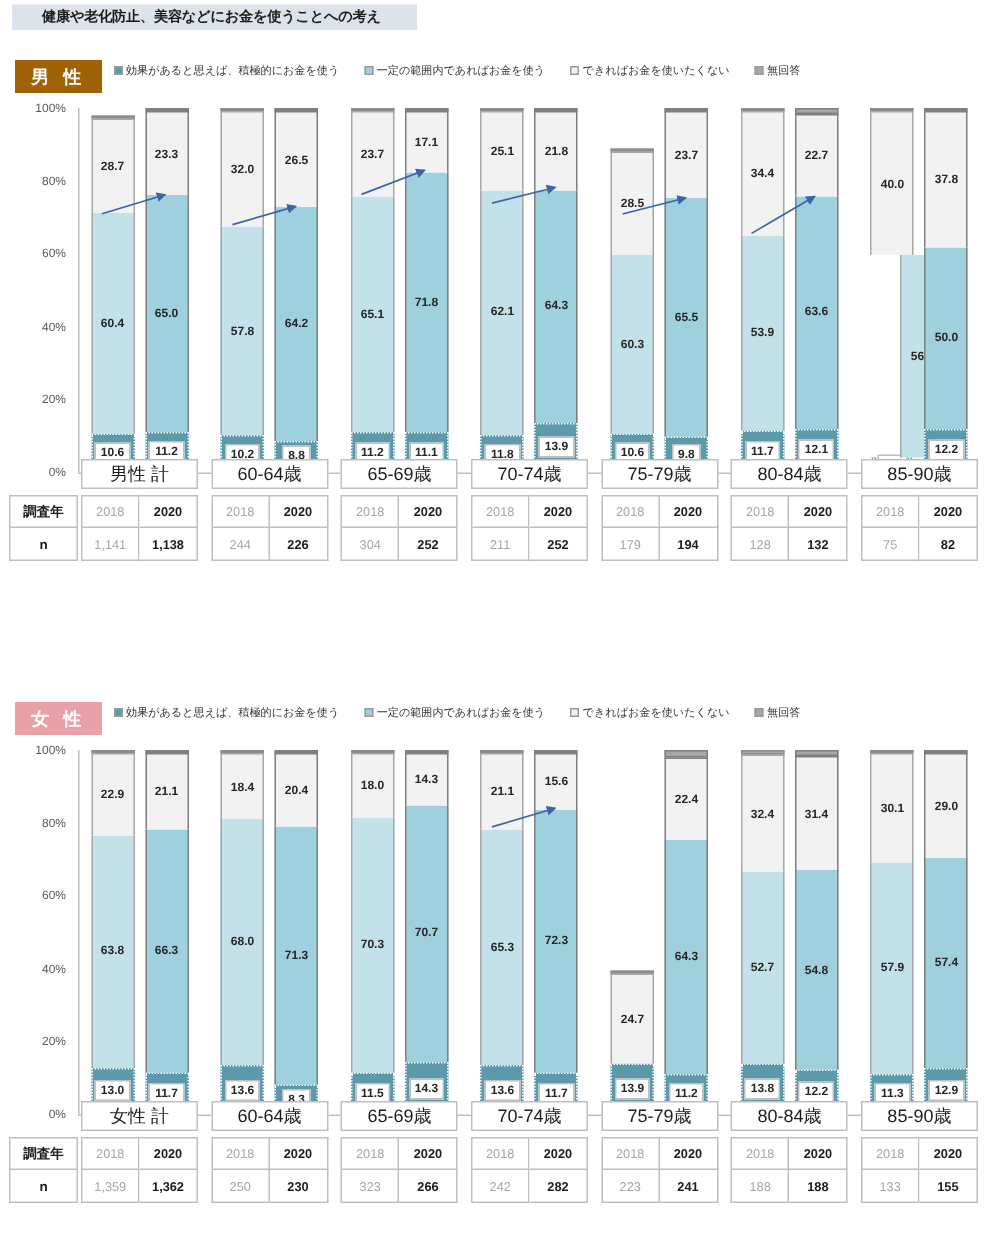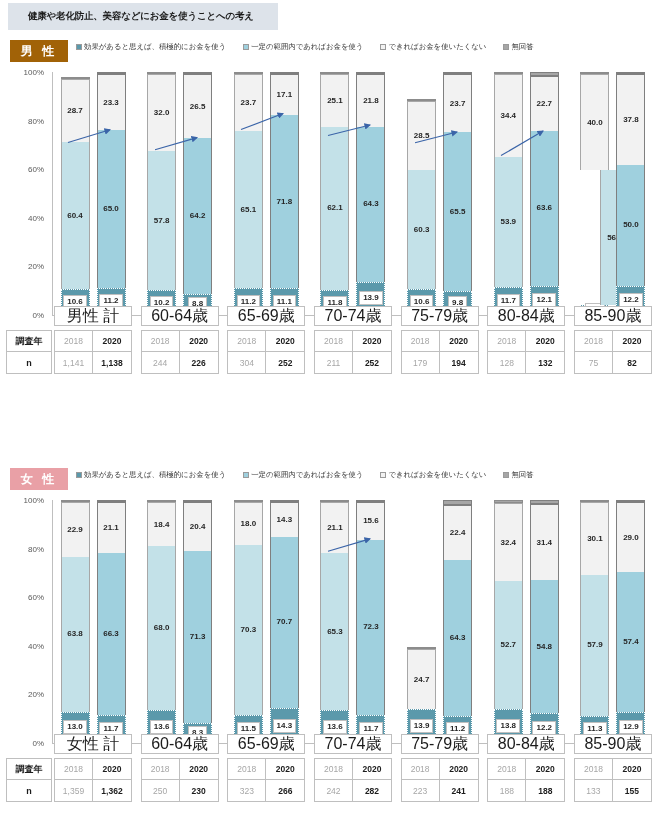--- a/index.html
+++ b/index.html
@@ -8,21 +8,21 @@
     width: 656px; height: 840px;
     background: #ffffff;
     font-family: "Liberation Sans", "DejaVu Sans", sans-serif;
     overflow: hidden;
   }
   .page { position: relative; width: 656px; height: 840px; }
 
   
   .title-bar {
     position: absolute; left: 8px; top: 3px;
-    width: 270px; height: 27px;
+    width: 270px; height: 17px;
     background: #dde3ea;
     display: flex; align-items: center;
   }
   .title-bar .title-text {
     font-size: 9.5px; font-weight: bold; color: #1c1c1c;
     padding-left: 20px; letter-spacing: -0.2px;
   }
 
   
   .section { position: absolute; left: 0; width: 656px; }
@@ -113,21 +113,21 @@
 
   
   .cat-row {
     position: absolute; left: 54px; width: 598px; height: 20px;
     display: flex; justify-content: space-between;
   }
   .cat-box {
     width: 78px; height: 20px;
     border: 1px solid #bfbfbf; background: #ffffff;
     display: flex; align-items: center; justify-content: center;
-    font-size: 16px; color: #1c1c1c;
+    font-size: 12px; color: #1c1c1c;
   }
 
   
   .tbl { position: absolute; left: 0; width: 656px; height: 44px; }
   .tbl-rowlabels {
     position: absolute; left: 6px; top: 0; width: 46px; height: 44px;
   }
   .rowlabel {
     height: 22px; border: 1px solid #bfbfbf;
     display: flex; align-items: center; justify-content: center;

